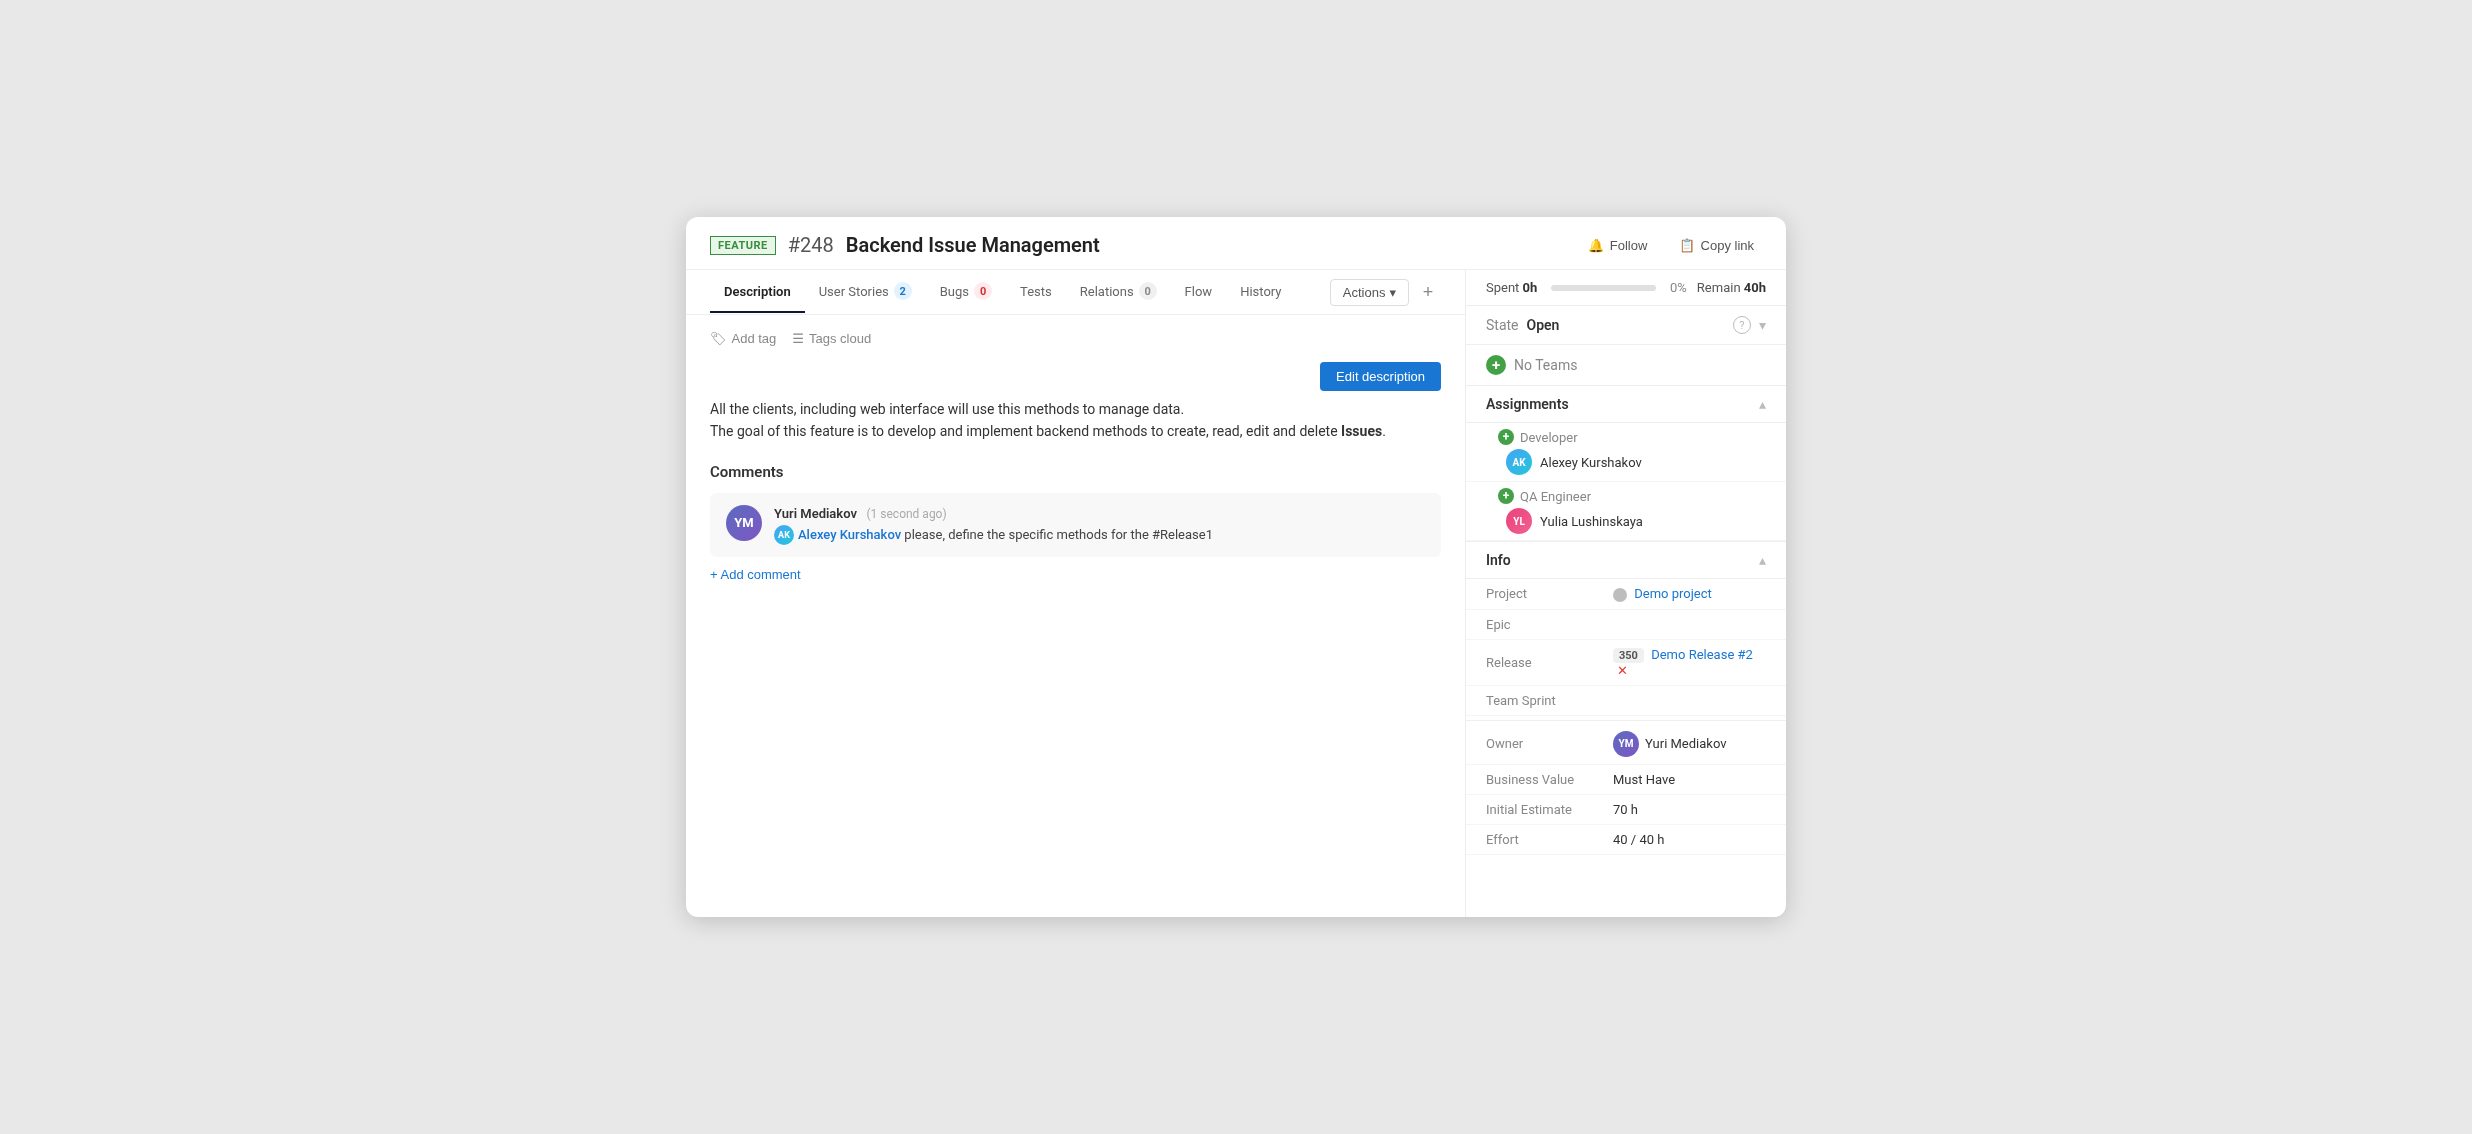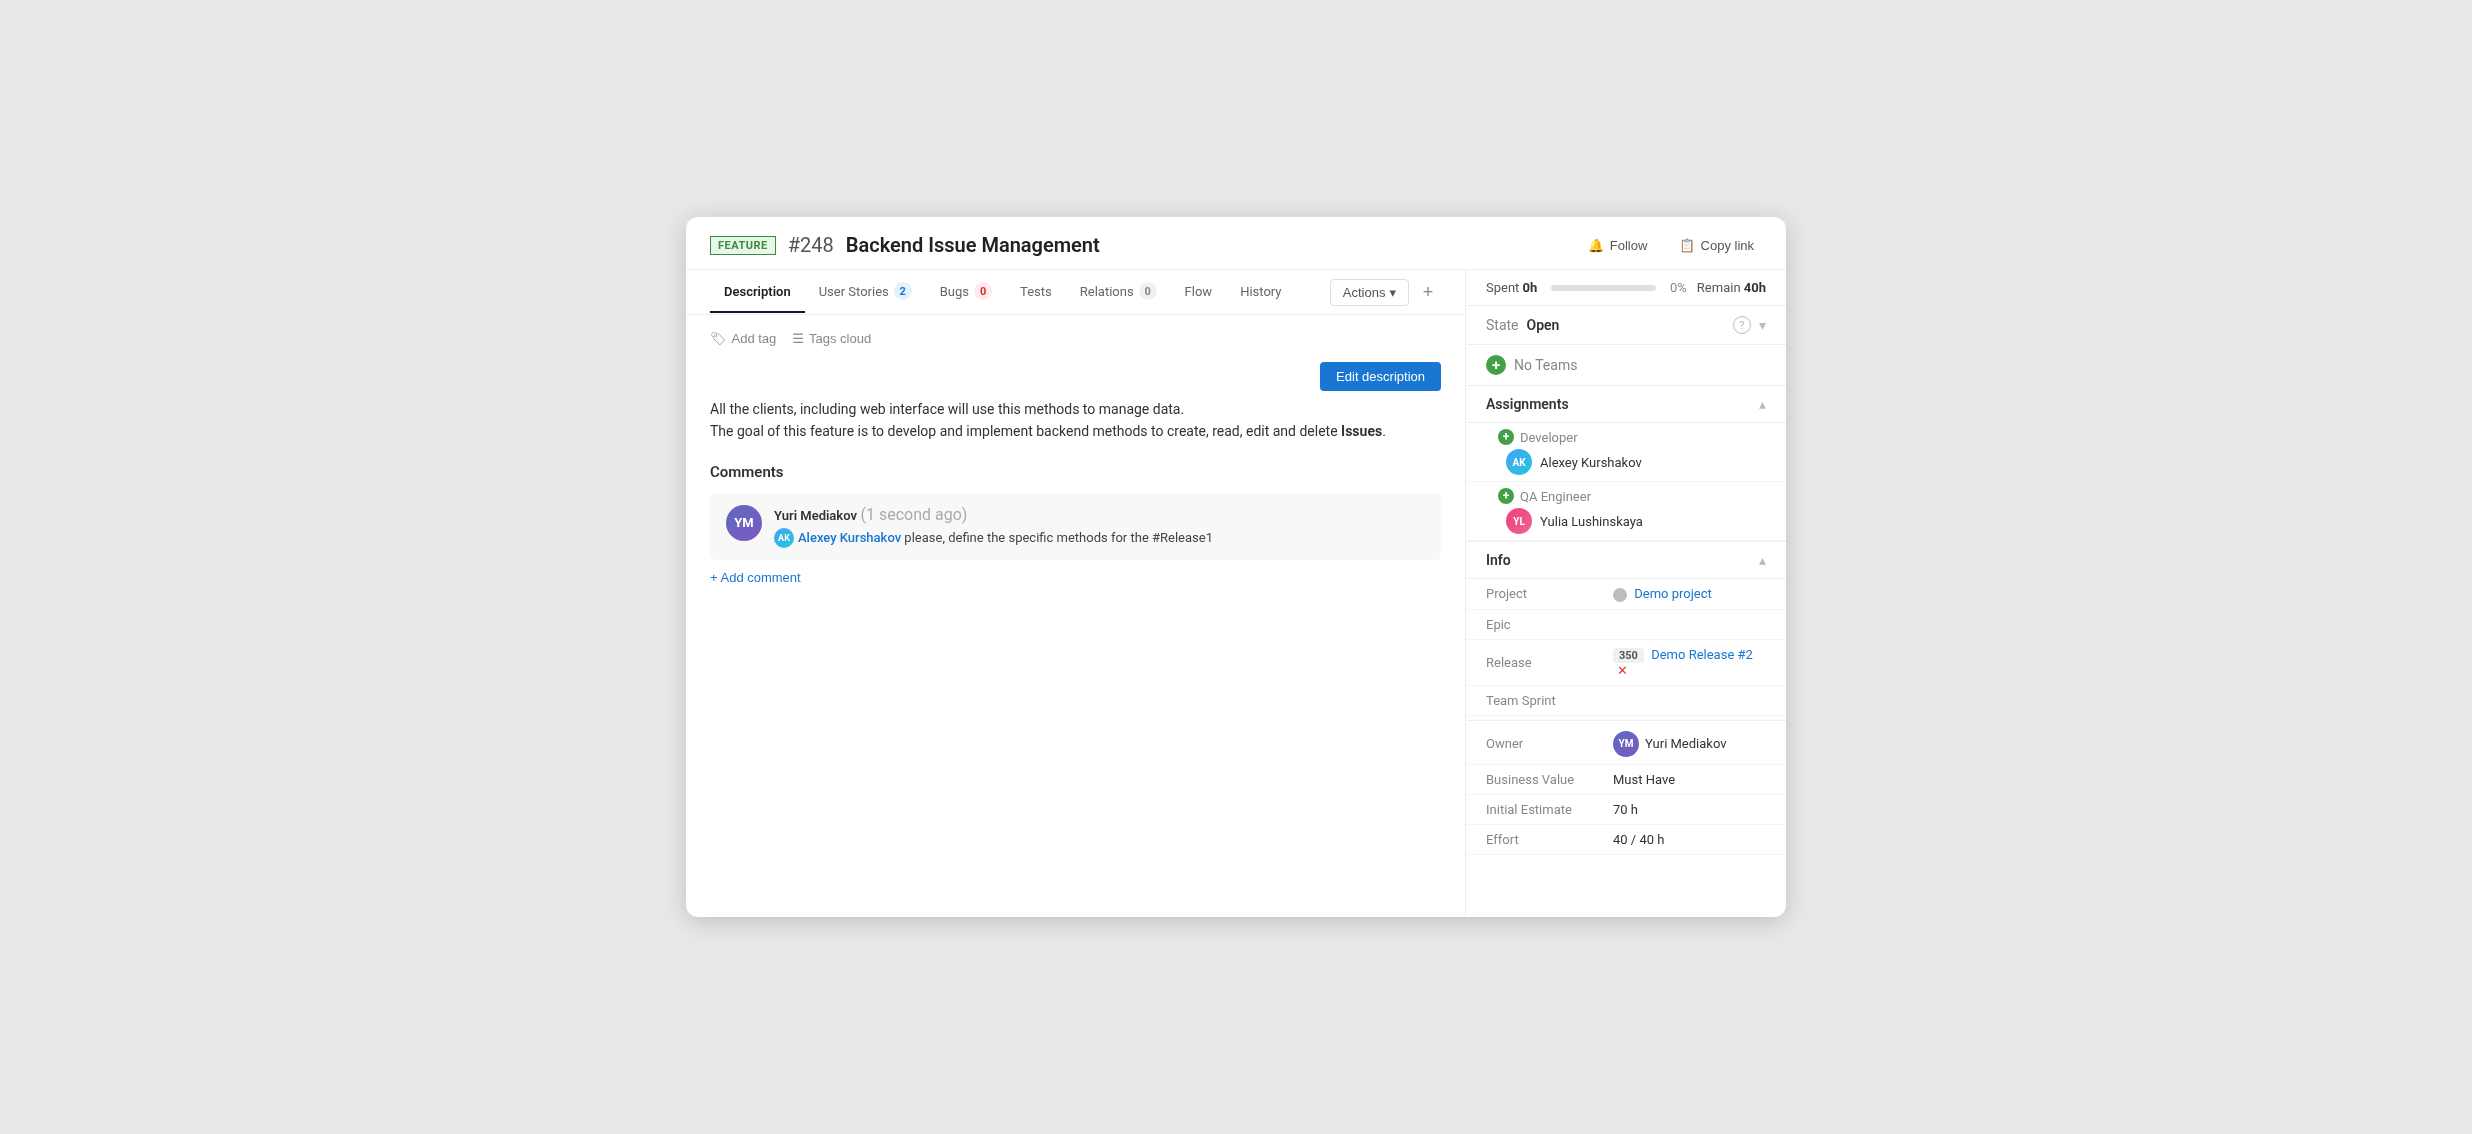--- a/index.html
+++ b/index.html
@@ -236,23 +236,23 @@
       color: #fff;
     }
     .avatar-yuri { background: linear-gradient(135deg, #5c6bc0 0%, #7e57c2 100%); }
     .comment-body { flex: 1; }
     .comment-author {
       font-weight: 600;
       font-size: 13px;
       color: #333;
     }
     .comment-time {
-      font-size: 16px;
+      font-size: 12px;
       color: #aaa;
-      margin-left: 0;
+      margin-left: 6px;
     }
     .comment-text {
       font-size: 13px;
       color: #444;
       margin-top: 4px;
       line-height: 1.5;
     }
     .mention { color: #1976d2; font-weight: 500; }
     .add-comment-btn {
       display: flex;

